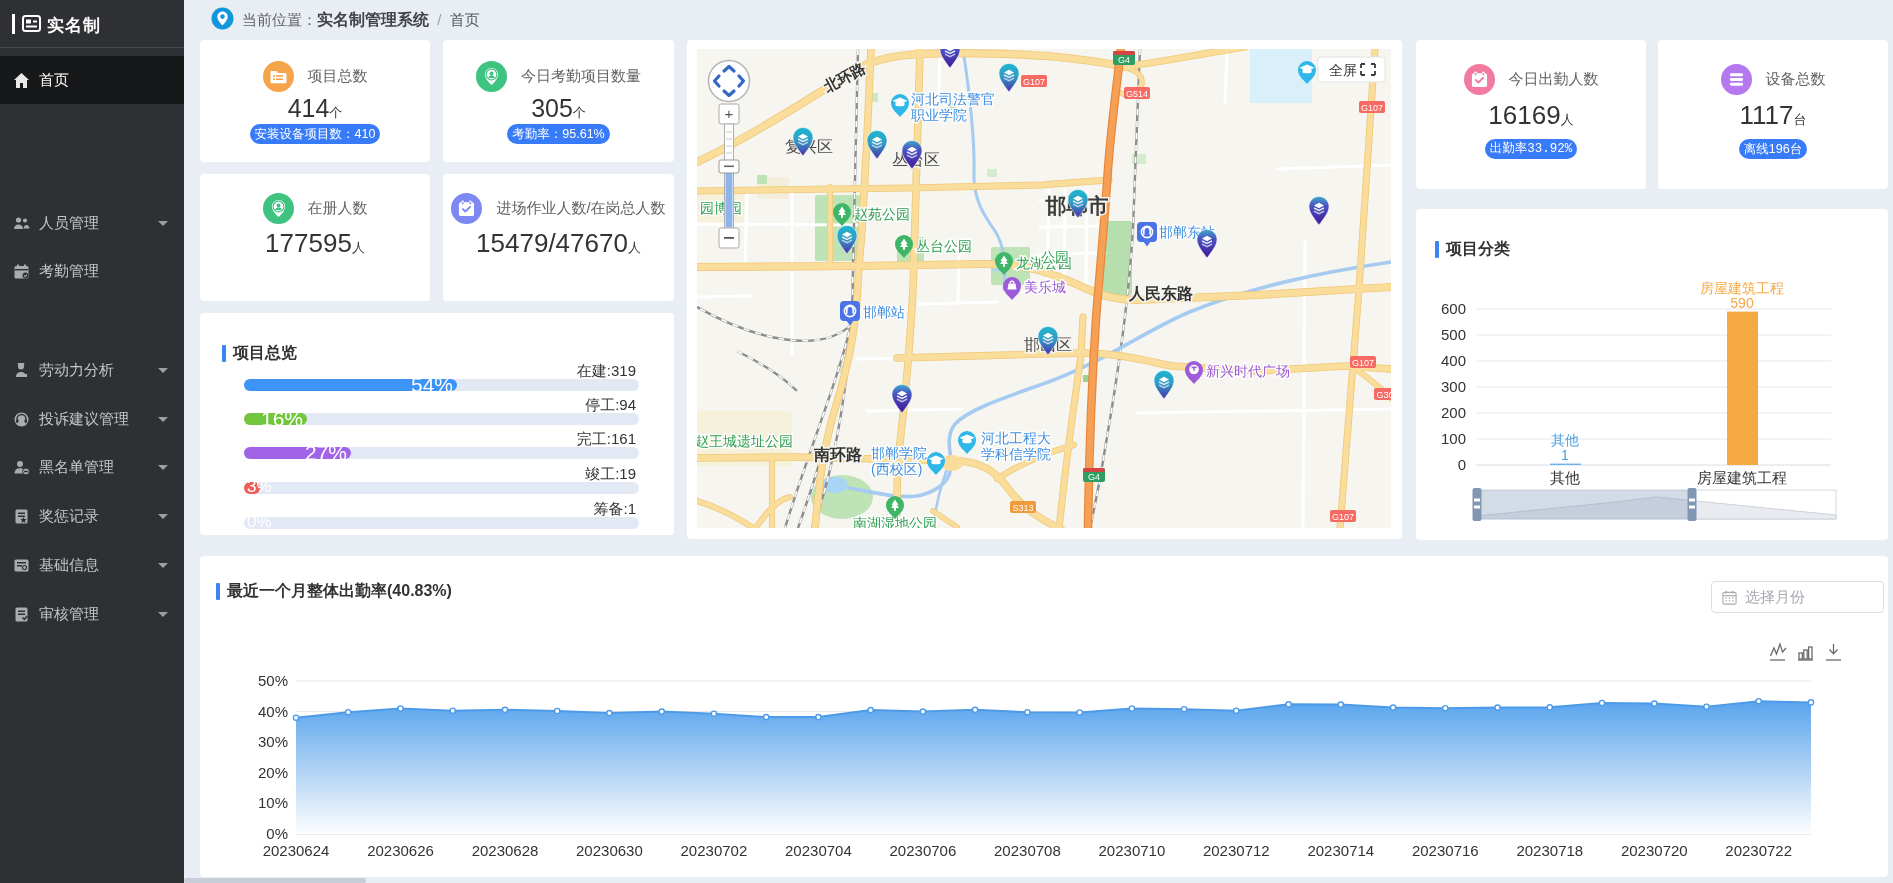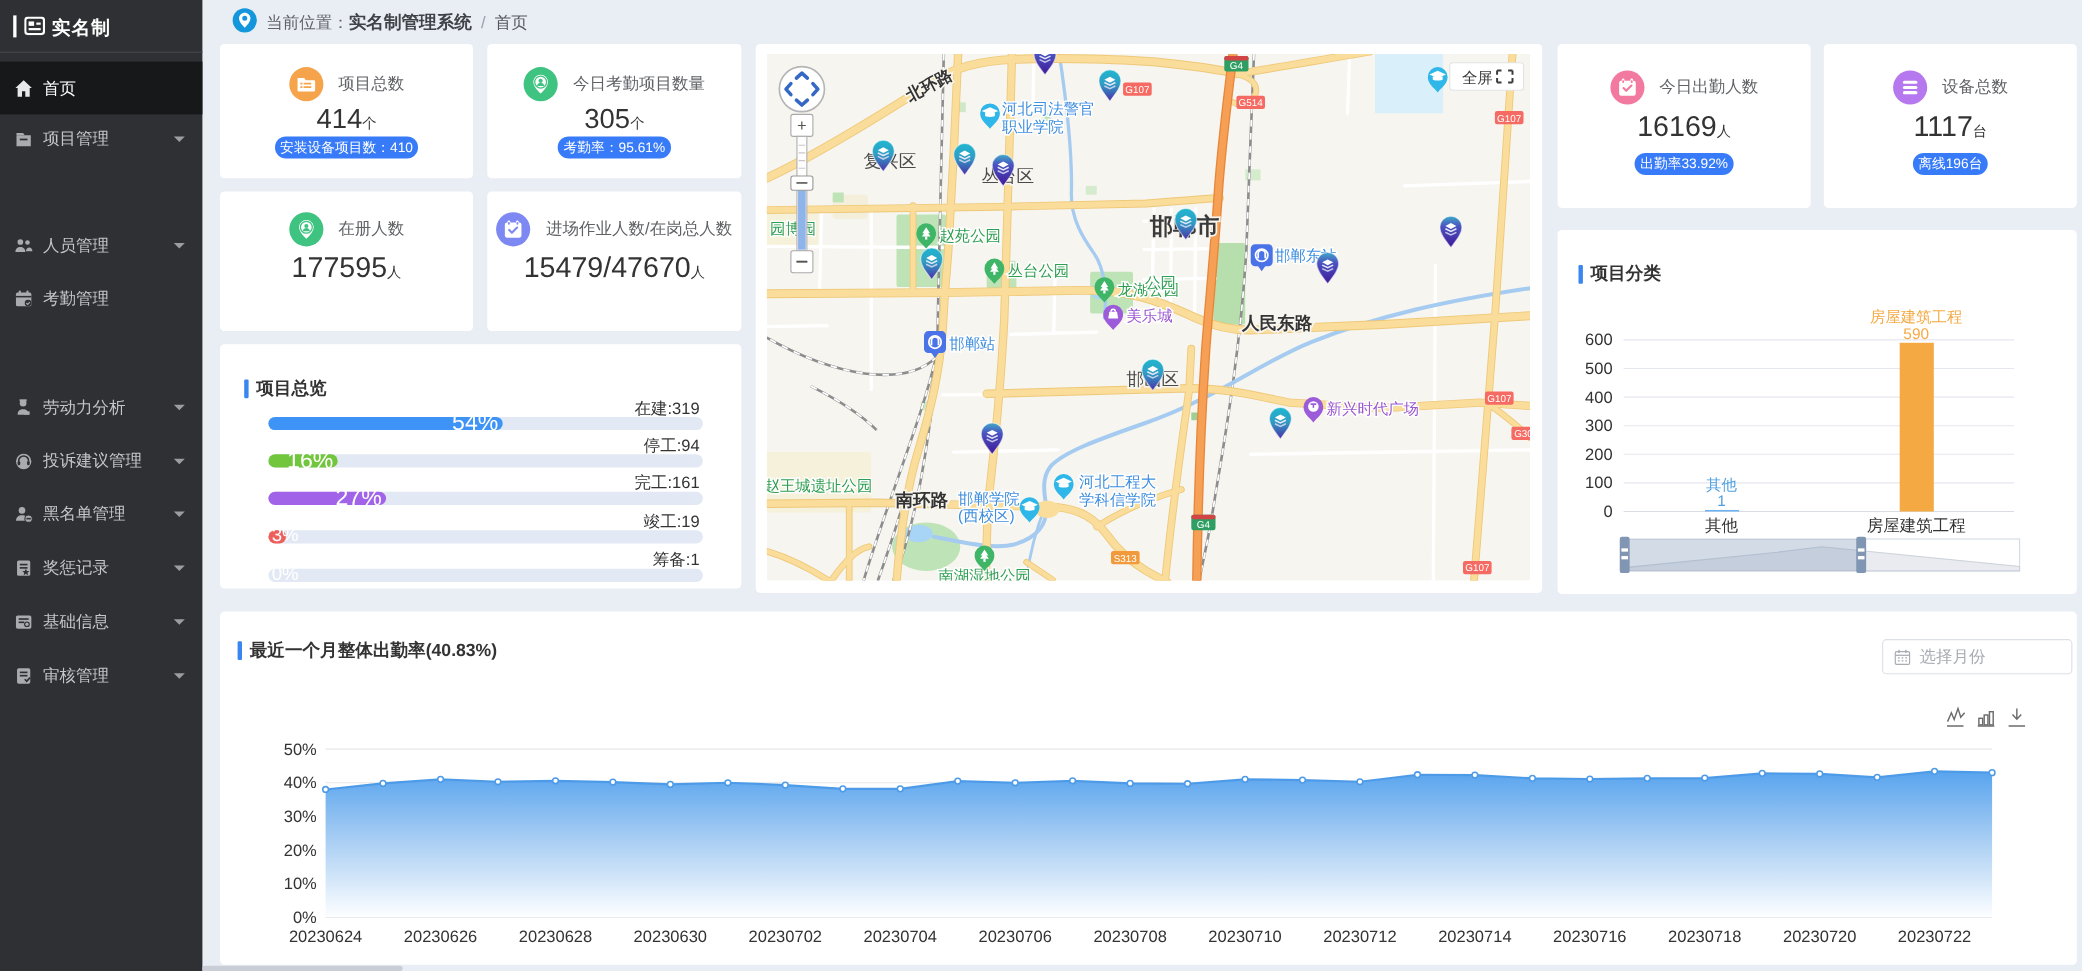--- a/index.html
+++ b/index.html
@@ -31,29 +31,20 @@
       <rect x="11" y="5.5" width="4" height="2" fill="#fff"></rect>
     </svg>
 <div class="abs" style="left:47px;top:14px;font-size:17px;font-weight:bold;color:#fff;letter-spacing:1px;">实名制</div>
 <div class="abs" style="left:0;top:47px;width:184px;height:1px;background:#46484c;"></div>
 <div class="menu-item" style="top:56px;background:#17181a;color:#fff;">
       <svg class="mi" viewBox="0 0 17 17">
         <path d="M8.5 1L1 8h2v8h4v-5h3v5h4V8h2z" fill="#e8e8e8"></path>
       </svg>
       <span>首页</span>
     </div>
-<div class="menu-item" style="top:102px;color:#c4c6c9;">
-      <svg class="mi" viewBox="0 0 17 17">
-        <path d="M2 5h13v10H2z" fill="#a9abaf"></path>
-        <path d="M2 3h6l1.5 2H2z" fill="#a9abaf"></path>
-        <rect x="5" y="8" width="7" height="1.6" fill="#2e3033"></rect>
-      </svg>
-      <span>项目管理</span>
-      <span class="arr"></span>
-    </div>
 <div class="menu-item" style="top:199px;color:#c4c6c9;">
       <svg class="mi" viewBox="0 0 17 17">
         <circle cx="5.5" cy="5" r="2.6" fill="#a9abaf"></circle>
         <circle cx="12" cy="5.5" r="2.1" fill="#a9abaf"></circle>
         <path d="M1 14c0-3 2-4.5 4.5-4.5S10 11 10 14z" fill="#a9abaf"></path>
         <path d="M10.5 13.5c.3-2.4 1.5-3.6 3-3.6 1.8 0 2.8 1.5 3 3.6z" fill="#a9abaf"></path>
       </svg>
       <span>人员管理</span>
       <span class="arr"></span>
     </div>
@@ -204,21 +195,21 @@
           <rect x="3.6" y="0.5" width="2.6" height="4" rx="1.3" fill="#fff"></rect>
           <rect x="11.8" y="0.5" width="2.6" height="4" rx="1.3" fill="#fff"></rect>
           <rect x="4" y="2" width="1.8" height="2.6" rx="0.9" fill="#f2799f"></rect>
           <rect x="12.2" y="2" width="1.8" height="2.6" rx="0.9" fill="#f2799f"></rect>
           <path d="M5.2 9.6l2.6 2.6 5-5" stroke="#f2799f" stroke-width="2" fill="none" stroke-linecap="round" stroke-linejoin="round"></path>
         </svg>
       </span>
       <span class="ict">今日出勤人数</span>
     </div>
 <div class="num" style="font-size:26px;line-height:28px;height:28px;margin-top:6px;">16169<span>人</span></div>
-<div class="pill" style="margin-top:10px;">出勤率33.92%</div>
+<div class="pill" style="margin-top:10px;font-family:Liberation Mono, monospace;">出勤率33.92%</div>
   </div>
 <div class="card sc" style="left:1658px;top:40px;width:230px;height:149px;padding-top:24px;">
 <div class="icrow">
       <span class="ic" style="background:#b678ef;">
         <svg width="17" height="17" viewBox="0 0 18 18">
           <rect x="2" y="2.5" width="14" height="3" rx="1.5" fill="#fff"></rect>
           <rect x="2" y="7.5" width="14" height="3" rx="1.5" fill="#fff"></rect>
           <rect x="2" y="12.5" width="14" height="3" rx="1.5" fill="#fff"></rect>
         </svg>
       </span>

